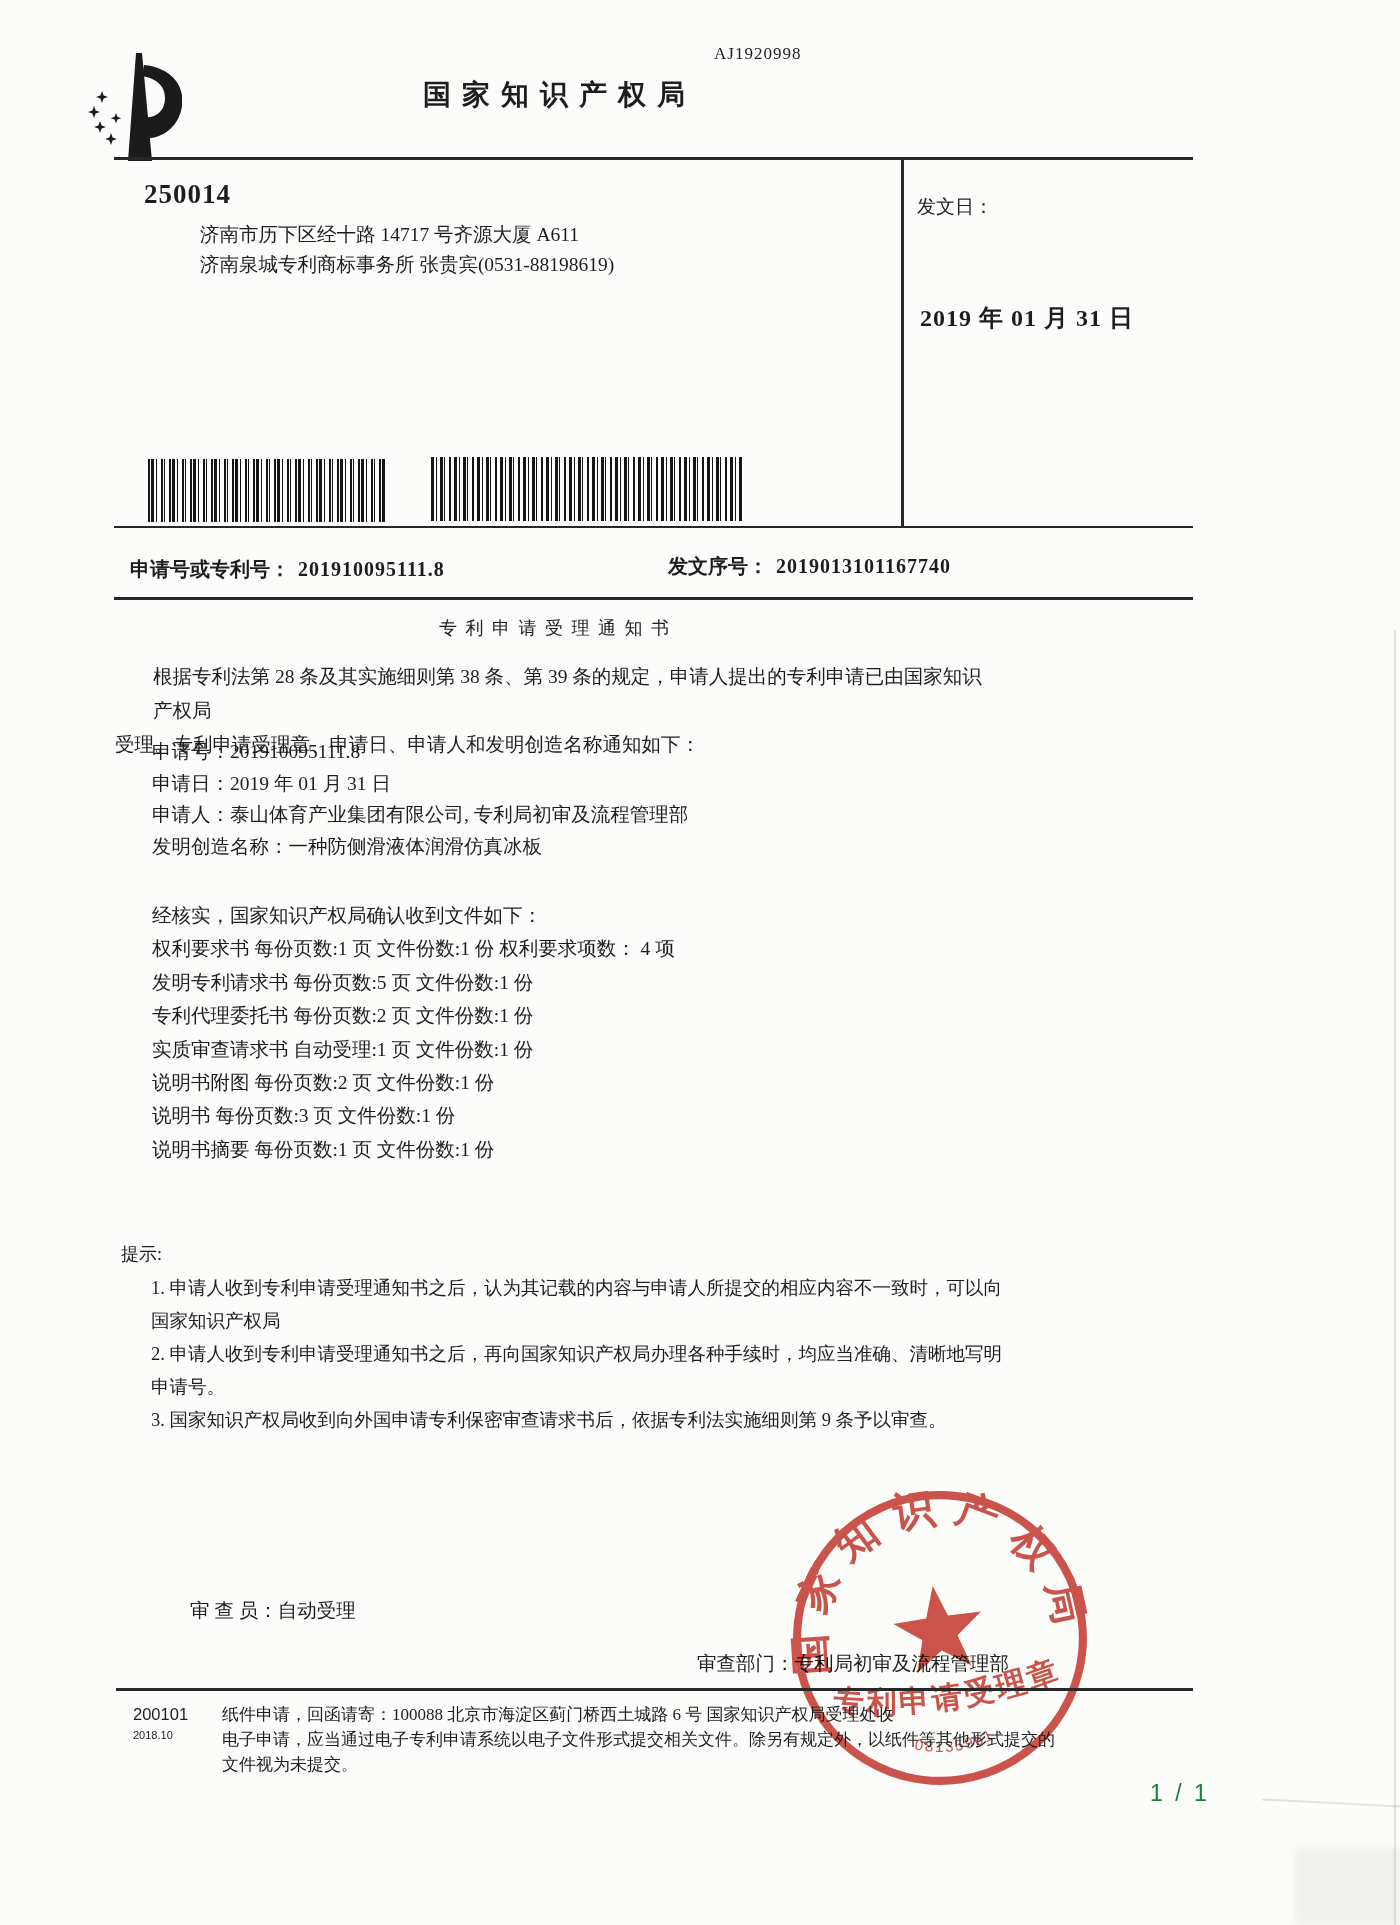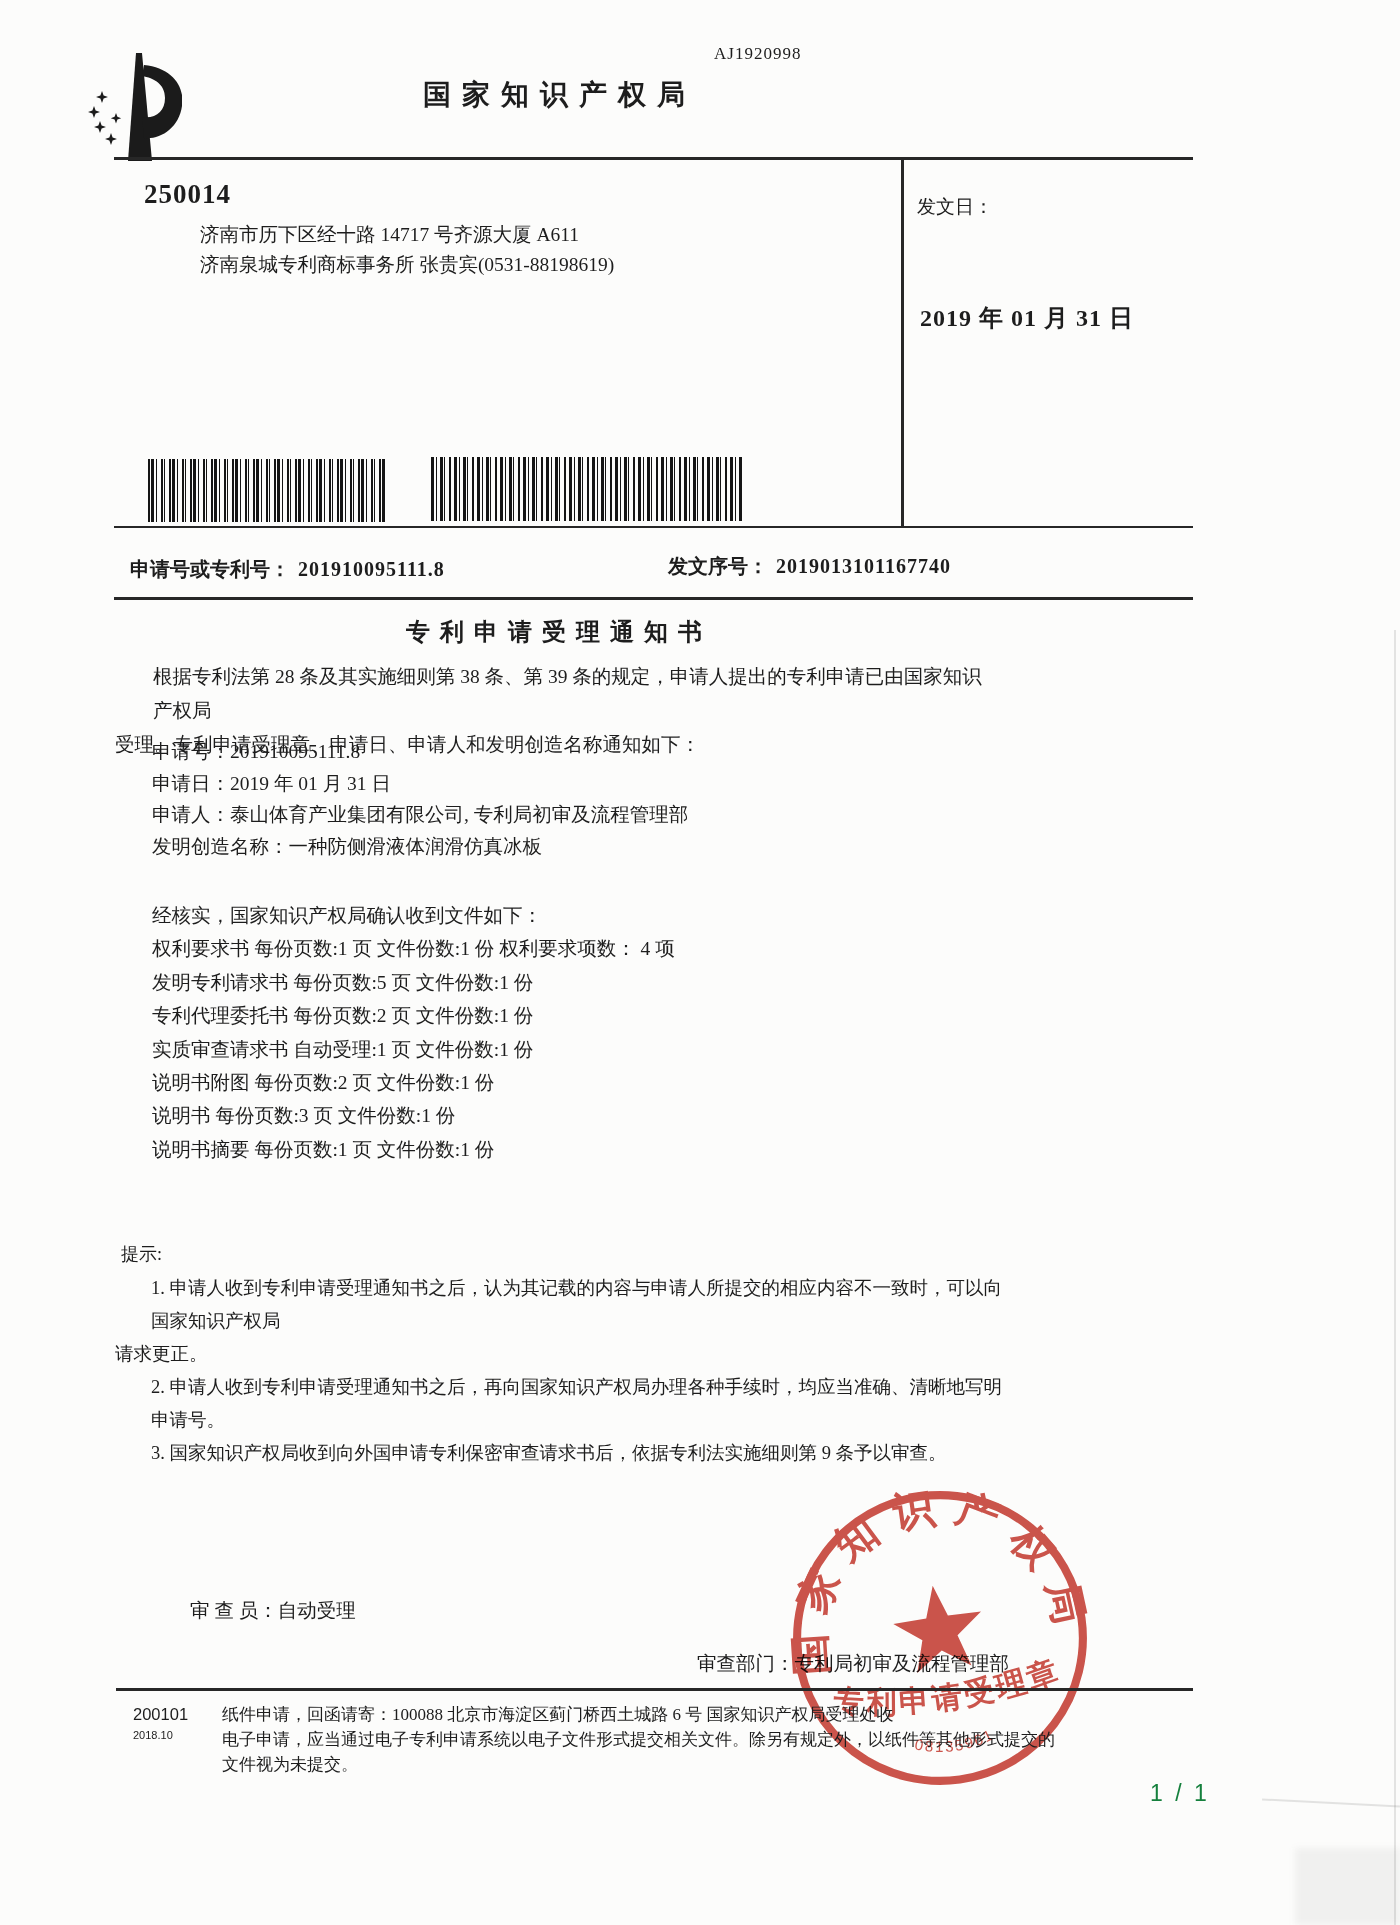--- a/index.html
+++ b/index.html
@@ -40,21 +40,21 @@
   .barcode2 { left:431px; top:457px; width:312px; height:64px;
     background:repeating-linear-gradient(90deg,#151515 0 3px,transparent 3px 5px,#151515 5px 6px,transparent 6px 9px,#151515 9px 12px,transparent 12px 13px,#151515 13px 14px,transparent 14px 18px,#151515 18px 20px,transparent 20px 23px); }
 
   
   .app-row { left:130px; top:556px; font-size:20px; font-weight:bold; }
   .serial-row { left:668px; top:553px; font-size:20px; font-weight:bold; }
   .val { margin-left:8px; letter-spacing:1px; }
 
   
   .notice-title { left:115px; top:616px; width:880px; text-align:center;
-                  font-size:24px; font-weight:bold; letter-spacing:2px; }
+                  font-size:18px; font-weight:normal; letter-spacing:2px; }
   .intro { left:115px; top:660px; width:885px; font-size:19.5px; line-height:34px; }
   .indent2 { padding-left:38px; }
   .fields { left:152px; top:736px; font-size:19.5px; line-height:31.5px; }
   .docs   { left:152px; top:899px; font-size:19.5px; line-height:33.4px; }
 
   
   .tips-label { left:121px; top:1242px; font-size:18px; }
   .tips { left:115px; top:1272px; width:895px; font-size:18.5px; line-height:33px; }
   .tips .indent2 { padding-left:36px; }
 
@@ -143,21 +143,20 @@
     <div>专利代理委托书 每份页数:2 页 文件份数:1 份</div>
     <div>实质审查请求书 自动受理:1 页 文件份数:1 份</div>
     <div>说明书附图 每份页数:2 页 文件份数:1 份</div>
     <div>说明书 每份页数:3 页 文件份数:1 份</div>
     <div>说明书摘要 每份页数:1 页 文件份数:1 份</div>
   </div>
 
   <div class="abs tips-label">提示:</div>
   <div class="abs tips">
     <div class="indent2">1. 申请人收到专利申请受理通知书之后，认为其记载的内容与申请人所提交的相应内容不一致时，可以向国家知识产权局</div>
-    <div>请求更正。</div>
     <div class="indent2">2. 申请人收到专利申请受理通知书之后，再向国家知识产权局办理各种手续时，均应当准确、清晰地写明申请号。</div>
     <div class="indent2">3. 国家知识产权局收到向外国申请专利保密审查请求书后，依据专利法实施细则第 9 条予以审查。</div>
   </div>
 
   <div class="abs examiner">
     <span>审 查 员：</span><span>自动受理</span>
   </div>
   <div class="abs dept">
     <span>审查部门：</span><span>专利局初审及流程管理部</span>
   </div>

